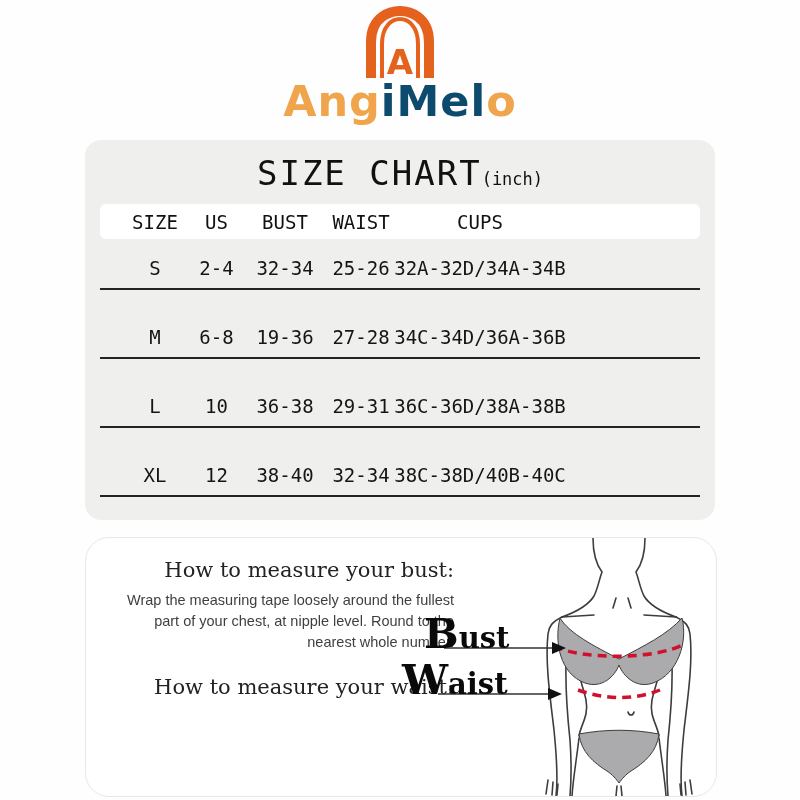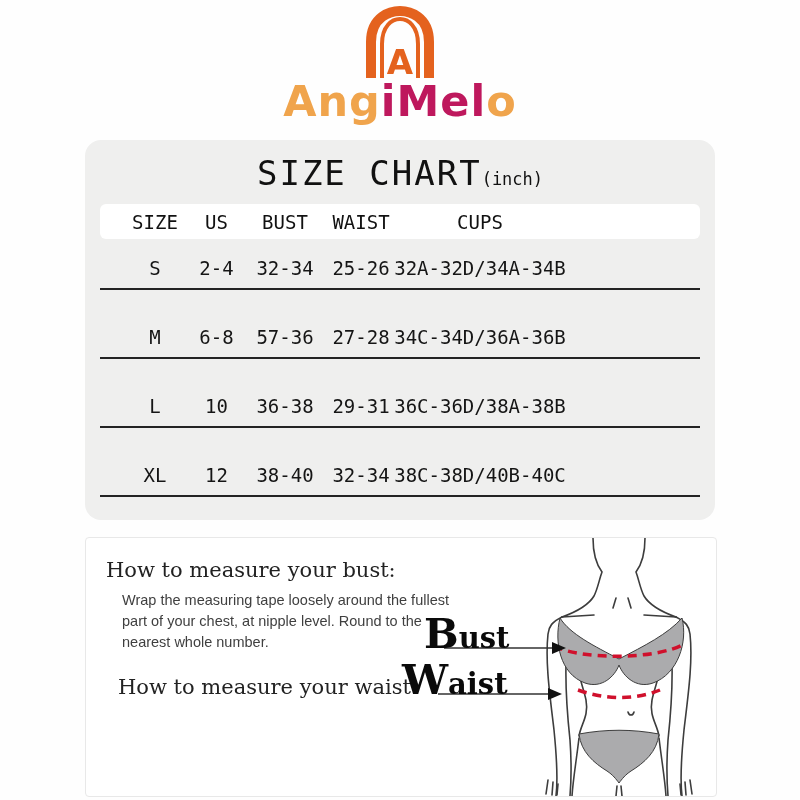--- a/index.html
+++ b/index.html
@@ -5,21 +5,21 @@
   html,body{margin:0;padding:0;background:#ffffff;}
   #stage{position:relative;width:800px;height:800px;background:#fefefe;overflow:hidden;
          font-family:"Liberation Sans",sans-serif;}
 
   
   .brand{position:absolute;left:0;top:0;width:800px;text-align:center;}
   .monogram{display:block;margin:6px auto 0 auto;}
   .wordmark{font-family:"DejaVu Sans",sans-serif;font-weight:bold;font-size:43px;
             letter-spacing:1px;line-height:1;margin-top:2px;}
   .wm-light{color:#F0A44C;}
-  .wm-dark{color:#be185d;}
+  .wm-dark{color:#0c4a6e;}
 
   
   .chart-card{position:absolute;left:85px;top:140px;width:630px;height:380px;
               background:#EFEFEE;border-radius:16px;}
   .chart-title{position:absolute;left:0;top:13px;width:630px;text-align:center;
                color:#111;white-space:nowrap;}
   .chart-title .t-main{font-family:"DejaVu Sans Mono",monospace;font-size:34px;letter-spacing:2px;}
   .chart-title .t-unit{font-family:"DejaVu Sans Mono",monospace;font-size:17px;letter-spacing:0px;}
 
   .grid-cols{display:grid;grid-template-columns:85px 63px 74px 78px 160px 1fr;}
@@ -30,21 +30,21 @@
   .col-size{padding-left:25px;}
 
   .tbody{position:absolute;left:15px;top:102px;width:600px;
          font-family:"DejaVu Sans Mono",monospace;font-size:19px;color:#151515;}
   .t-row{height:67px;align-items:end;border-bottom:2px solid #232323;}
   .t-row > div{align-items:flex-end;padding-bottom:10px;line-height:1;}
   .t-row.first{height:46px;}
 
   
   .measure-card{position:absolute;left:85px;top:537px;width:630px;height:258px;
-                background:#ffffff;border:1px solid #E8E8E8;border-radius:4px;overflow:hidden;}
+                background:#ffffff;border:1px solid #E8E8E8;border-radius:24px;overflow:hidden;text-align:right;}
   .measure-text{position:absolute;left:20px;top:0;width:348px;}
   .m-head{font-family:"DejaVu Serif",serif;font-size:21px;font-weight:400;color:#222;
           margin:0;line-height:1.15;}
   .m-head.bust{margin-top:20px;}
   .m-head.waist{margin-top:22px;margin-left:12px;}
   .m-body{font-family:"Liberation Sans",sans-serif;font-size:14.5px;color:#3f3f3f;
           line-height:1.45;margin:8px 0 0 16px;}
 
   .pointer-label{position:absolute;font-family:"DejaVu Serif",serif;font-weight:bold;
                  color:#0a0a0a;font-size:29px;line-height:1;z-index:3;}
@@ -91,21 +91,21 @@
         <div class="col-size">S</div>
         <div>2-4</div>
         <div>32-34</div>
         <div>25-26</div>
         <div>32A-32D/34A-34B</div>
         <div></div>
       </div>
       <div class="t-row grid-cols">
         <div class="col-size">M</div>
         <div>6-8</div>
-        <div>57-36</div>
+        <div>19-36</div>
         <div>27-28</div>
         <div>34C-34D/36A-36B</div>
         <div></div>
       </div>
       <div class="t-row grid-cols">
         <div class="col-size">L</div>
         <div>10</div>
         <div>36-38</div>
         <div>29-31</div>
         <div>36C-36D/38A-38B</div>

